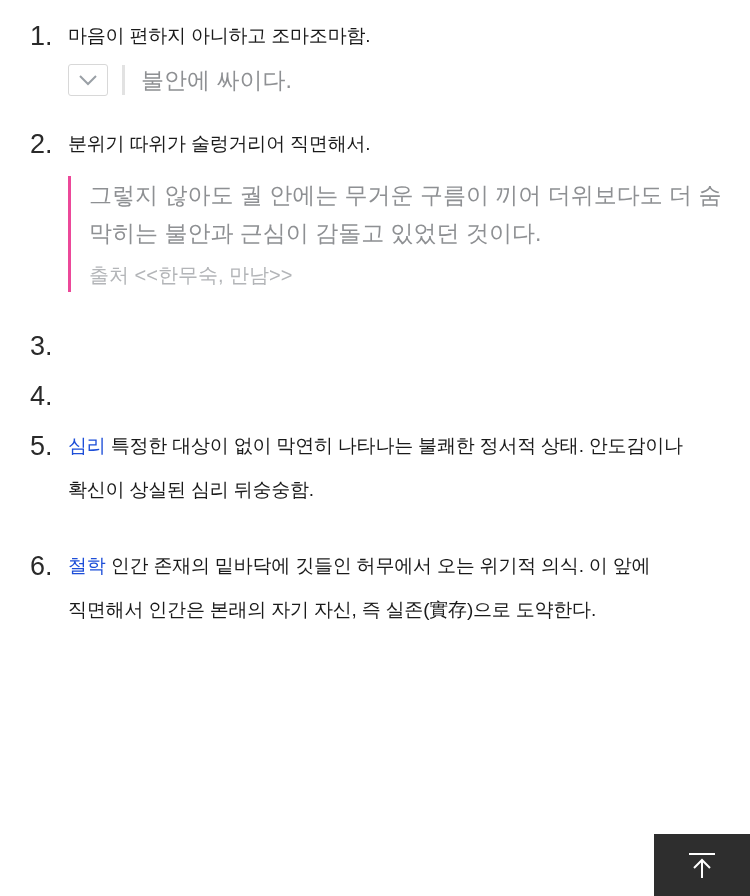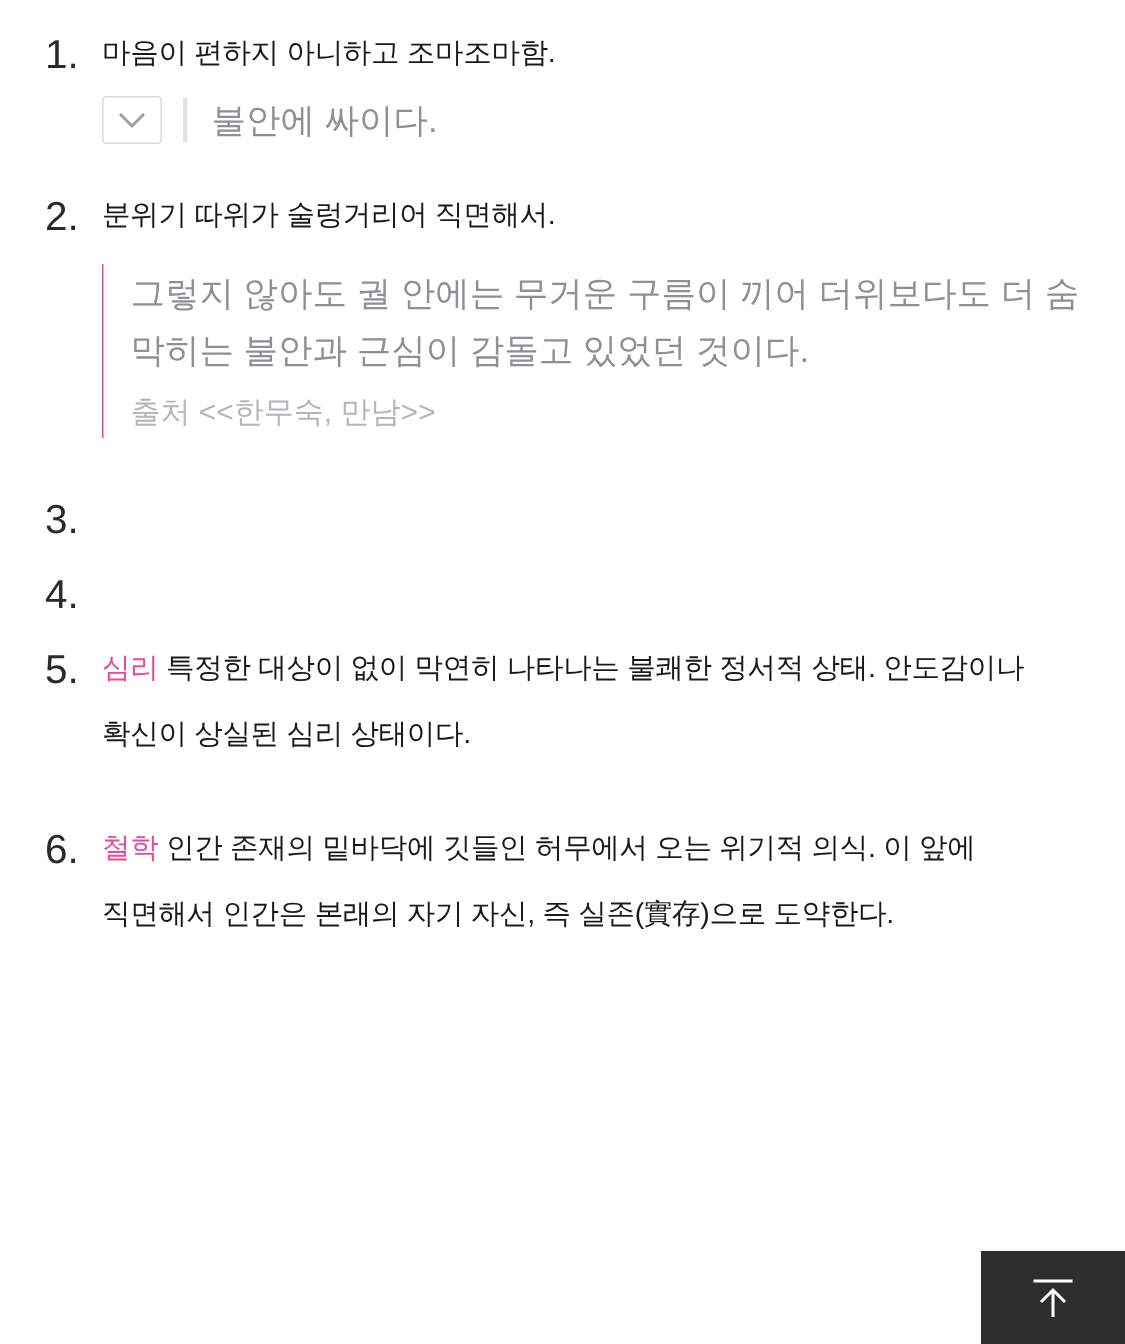--- a/index.html
+++ b/index.html
@@ -40,21 +40,21 @@
     min-width: 0;
   }
   .def {
     font-size: 19px;
     line-height: 44px;
     color: #1a1a1a;
     letter-spacing: -0.2px;
     word-break: keep-all;
   }
   .field {
-    color: #ec4899;
+    color: #1d4ed8;
   }
   
   .ex-collapsed {
     display: flex;
     align-items: center;
     margin-top: 6px;
     margin-bottom: 20px;
   }
   .chevron-box {
     width: 38px;
@@ -75,21 +75,21 @@
     margin: 0 16px 0 14px;
     flex: 0 0 3px;
   }
   .ex-collapsed .ex-text {
     font-size: 23px;
     line-height: 30px;
     color: #8e9093;
   }
   
   .quote {
-    border-left: 1px solid #ec4899;
+    border-left: 3px solid #ec4899;
     padding-left: 18px;
     margin: 10px 0 26px 0;
   }
   .quote-text {
     font-size: 23px;
     line-height: 38px;
     color: #8e9093;
     word-break: keep-all;
   }
   .quote-src {
@@ -156,21 +156,21 @@
   <div class="entry">
     <div class="num">4.</div>
     <div class="body">
       <div class="spacer-md"></div>
     </div>
   </div>
 
   <div class="entry">
     <div class="num">5.</div>
     <div class="body">
-      <div class="def"><span class="field">심리</span> <span>특정한 대상이 없이 막연히 나타나는 불쾌한 정서적 상태. 안도감이나 확신이 상실된 심리 상태이다.</span></div>
+      <div class="def"><span class="field">심리</span> <span>특정한 대상이 없이 막연히 나타나는 불쾌한 정서적 상태. 안도감이나 확신이 상실된 심리 뒤숭숭함.</span></div>
       <div class="spacer-sm"></div>
     </div>
   </div>
 
   <div class="entry">
     <div class="num">6.</div>
     <div class="body">
       <div class="def"><span class="field">철학</span> <span>인간 존재의 밑바닥에 깃들인 허무에서 오는 위기적 의식. 이 앞에 직면해서 인간은 본래의 자기 자신, 즉 실존(實存)으로 도약한다.</span></div>
     </div>
   </div>

